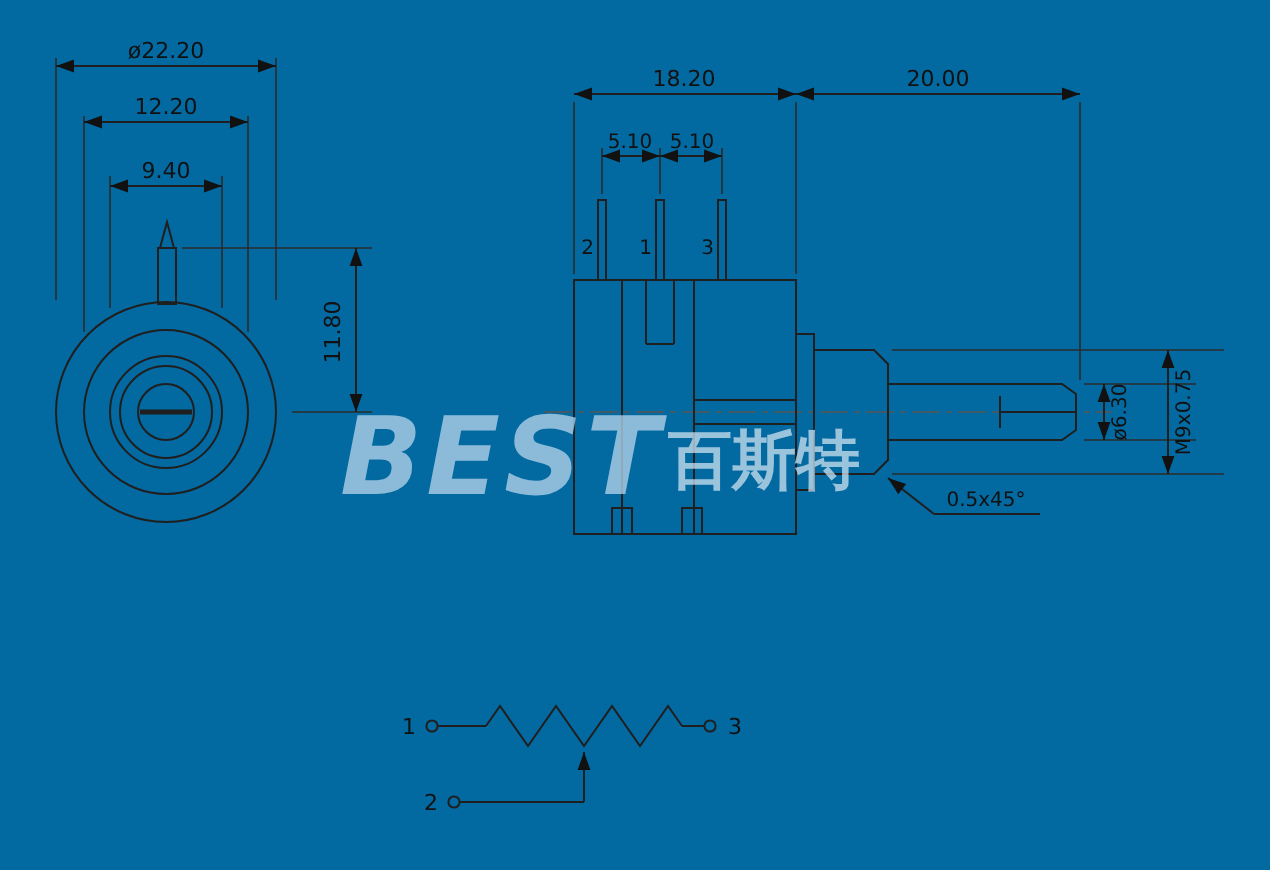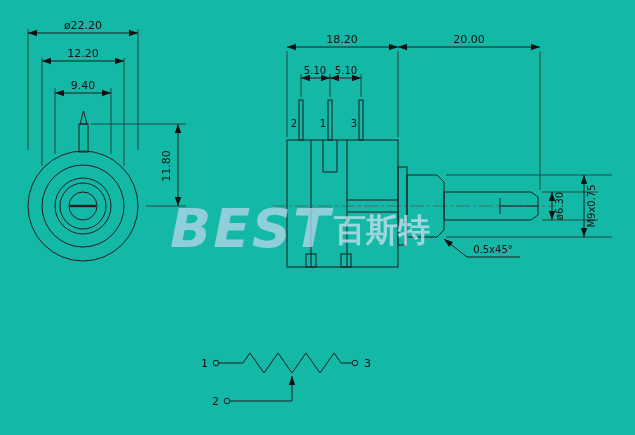--- a/index.html
+++ b/index.html
@@ -1,16 +1,16 @@
 <!DOCTYPE html>
 <html><head>
 <meta charset="utf-8">
 <style>
   html,body{margin:0;padding:0;background:#fff}
-  .canvas{position:relative;width:635px;height:435px;background:#14b8a6;overflow:hidden}
+  .canvas{position:relative;width:635px;height:435px;background:#0369a1;overflow:hidden}
   svg{display:block}
   .ln{stroke:#1f1f1f;stroke-width:1;fill:none}
   .thick{stroke:#1f1f1f;stroke-width:2.4;fill:none}
   .ext{stroke:#2b2b2b;stroke-width:.8;fill:none}
   .cl{stroke:#555;stroke-width:.7;stroke-dasharray:14 3 3 3;fill:none}
   .dim{font-family:"DejaVu Sans",sans-serif;font-size:11px;fill:#111}
   .sm{font-size:10px}
   .wm-latin{font-family:"DejaVu Sans",sans-serif;font-weight:bold;font-style:italic;font-size:54px;fill:#b9d7ec;letter-spacing:2px}
   .wm-cjk{font-family:"DejaVu Sans",sans-serif;font-weight:bold;font-size:32px;fill:#cde1f0}
 </style>

